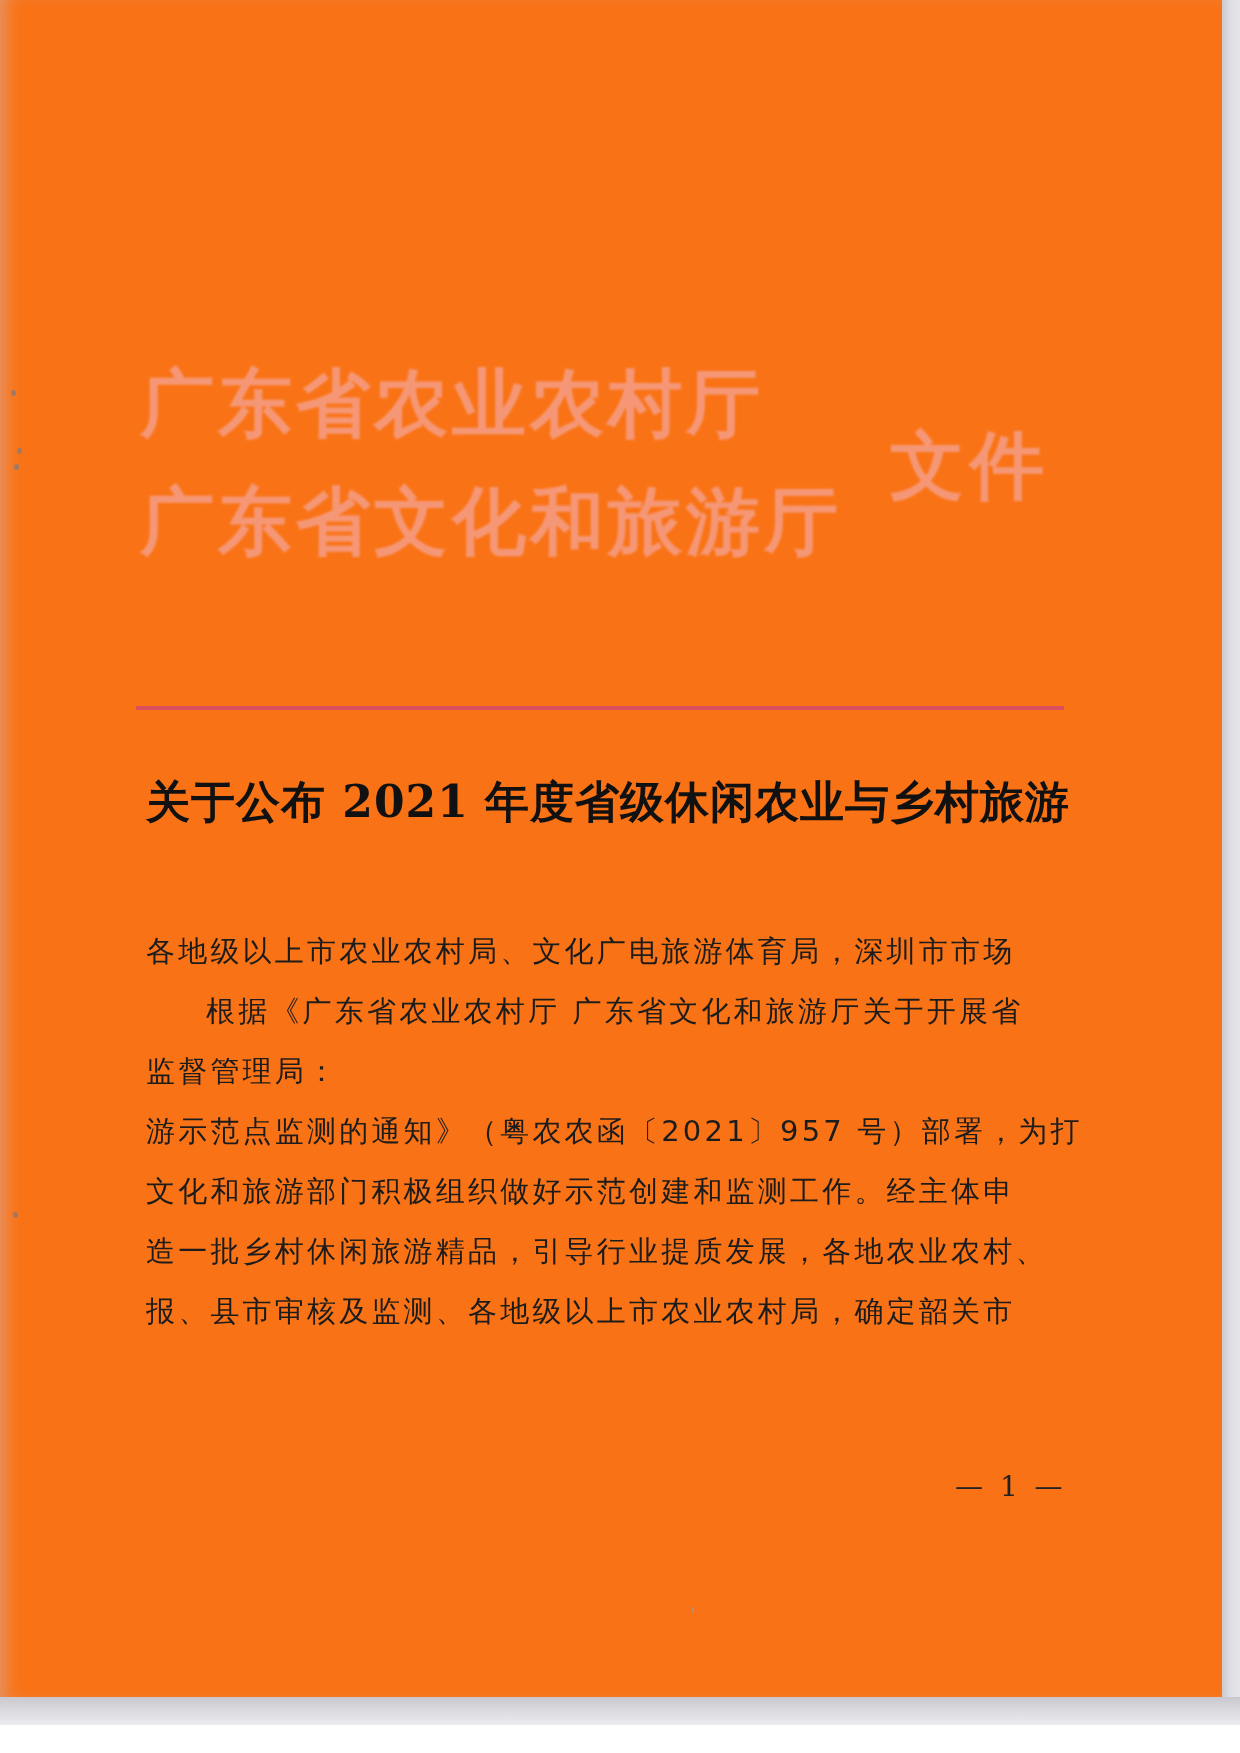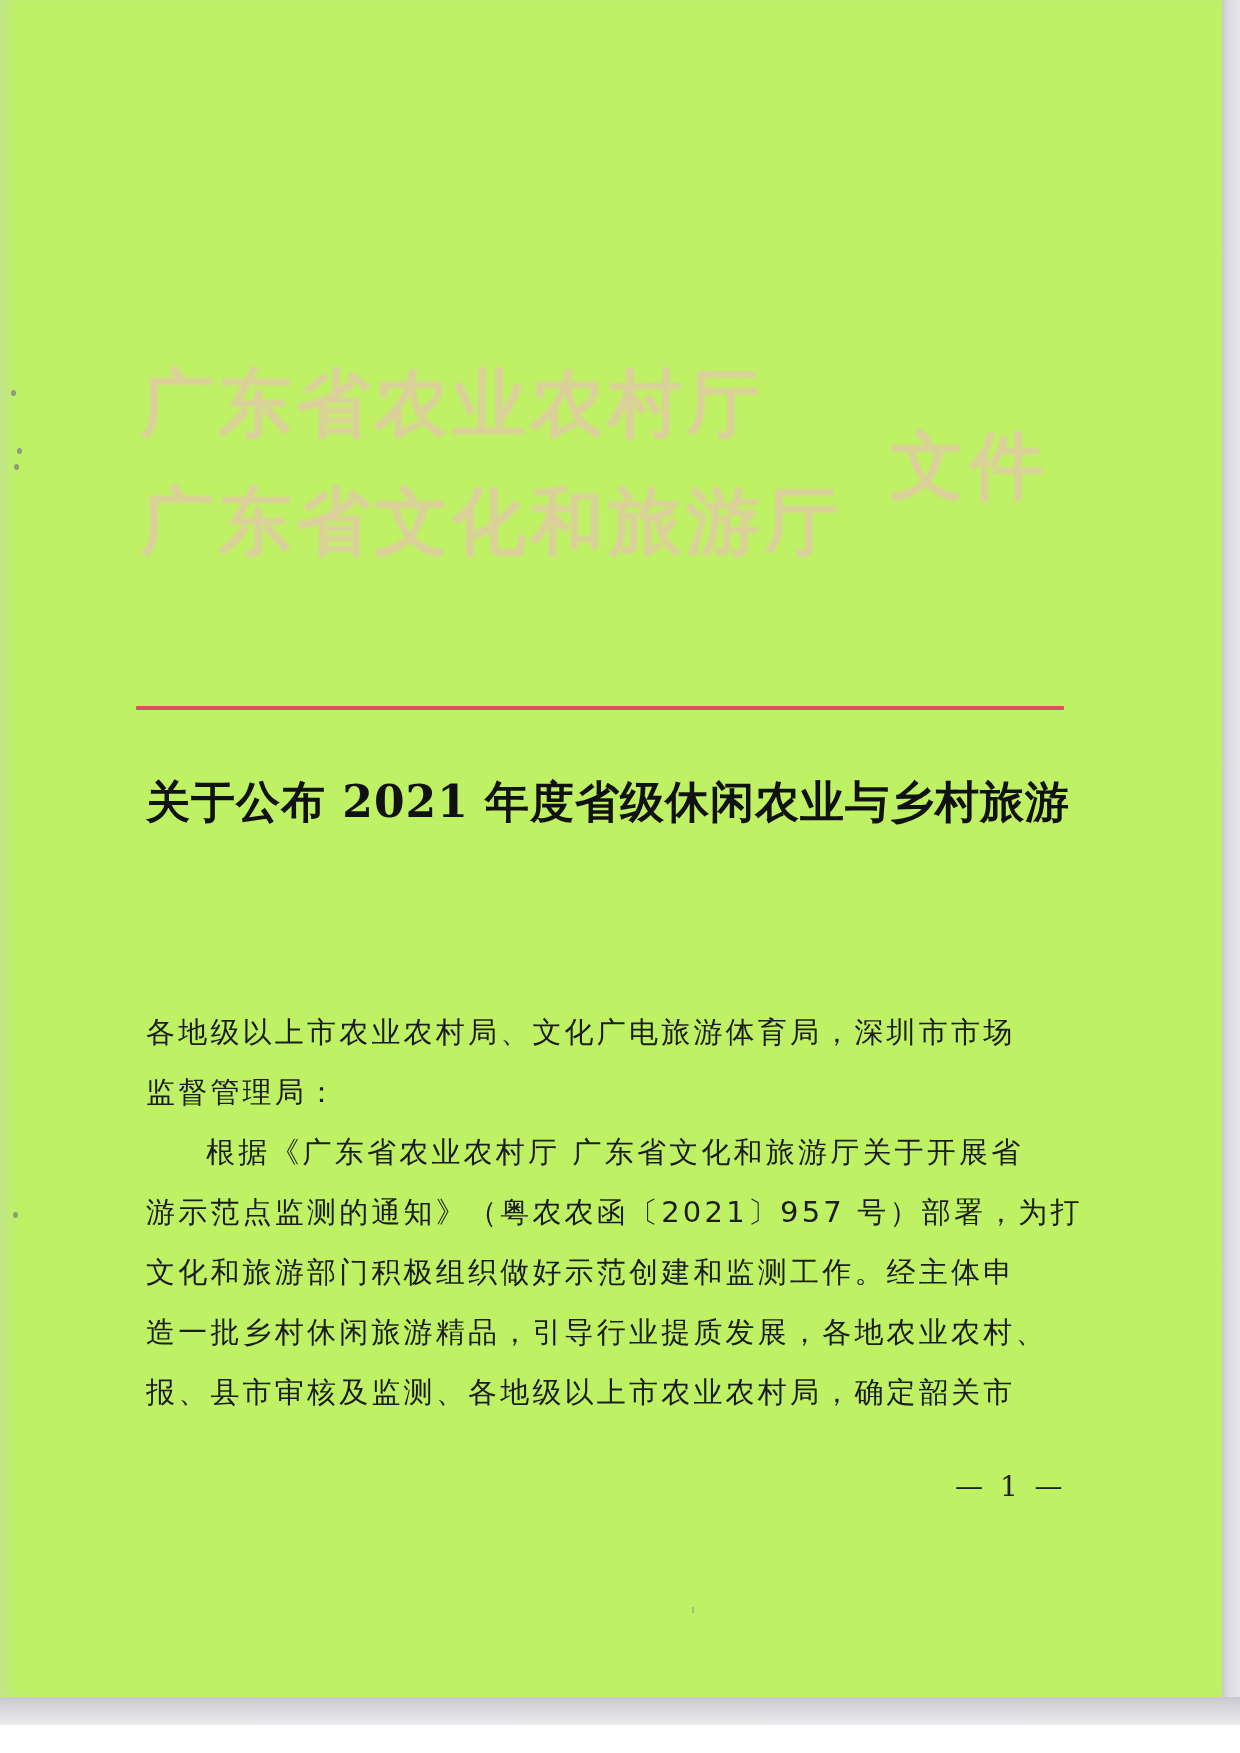--- a/index.html
+++ b/index.html
@@ -14,21 +14,21 @@
       overflow: hidden;
       font-family: "DejaVu Serif", "Liberation Serif", serif;
       color: #1a1a1a;
     }
     .page {
       position: absolute;
       left: 0;
       top: 0;
       width: 1222px;
       height: 1697px;
-      background: #bef264;
+      background: #f97316;
       box-shadow: inset 14px 0 18px -10px rgba(200,200,235,0.45);
     }
     .scan-right-band {
       position: absolute;
       left: 1222px;
       top: 0;
       width: 18px;
       height: 1725px;
       background: linear-gradient(to right, #c9c9cf, #dcdce2 40%, #e6e6ea);
     }
@@ -103,21 +103,21 @@
       font-weight: bold;
       font-size: 44px;
       line-height: 63px;
       color: #111111;
       letter-spacing: 1px;
     }
     .title .t-line { display: block; white-space: nowrap; }
     .body-text {
       position: absolute;
       left: 146px;
-      top: 1002px;
+      top: 921px;
       width: 930px;
       font-family: "DejaVu Sans", "Liberation Sans", sans-serif;
       font-size: 29px;
       line-height: 60px;
       color: #1c1c1c;
       letter-spacing: 3.2px;
     }
     .body-text .b-line { display: block; white-space: nowrap; height: 60px; }
     .body-text .indent { padding-left: 60px; }
     .page-number {
@@ -155,22 +155,22 @@
   </div>
 
   <div class="red-rule"></div>
 
   <div class="title">
     <span class="t-line">关于公布 2021 年度省级休闲农业与乡村旅游</span>
   </div>
 
   <div class="body-text">
     <span class="b-line">各地级以上市农业农村局、文化广电旅游体育局，深圳市市场</span>
+    <span class="b-line indent">根据《广东省农业农村厅 广东省文化和旅游厅关于开展省</span>
     <span class="b-line">监督管理局：</span>
-    <span class="b-line indent">根据《广东省农业农村厅 广东省文化和旅游厅关于开展省</span>
     <span class="b-line">游示范点监测的通知》（粤农农函〔2021〕957 号）部署，为打</span>
     <span class="b-line">文化和旅游部门积极组织做好示范创建和监测工作。经主体申</span>
     <span class="b-line">造一批乡村休闲旅游精品，引导行业提质发展，各地农业农村、</span>
     <span class="b-line">报、县市审核及监测、各地级以上市农业农村局，确定韶关市</span>
   </div>
 
   <div class="page-number">— 1 —</div>
 
   <span class="speck" style="left:692px; top:1607px;"></span>
 </div>

